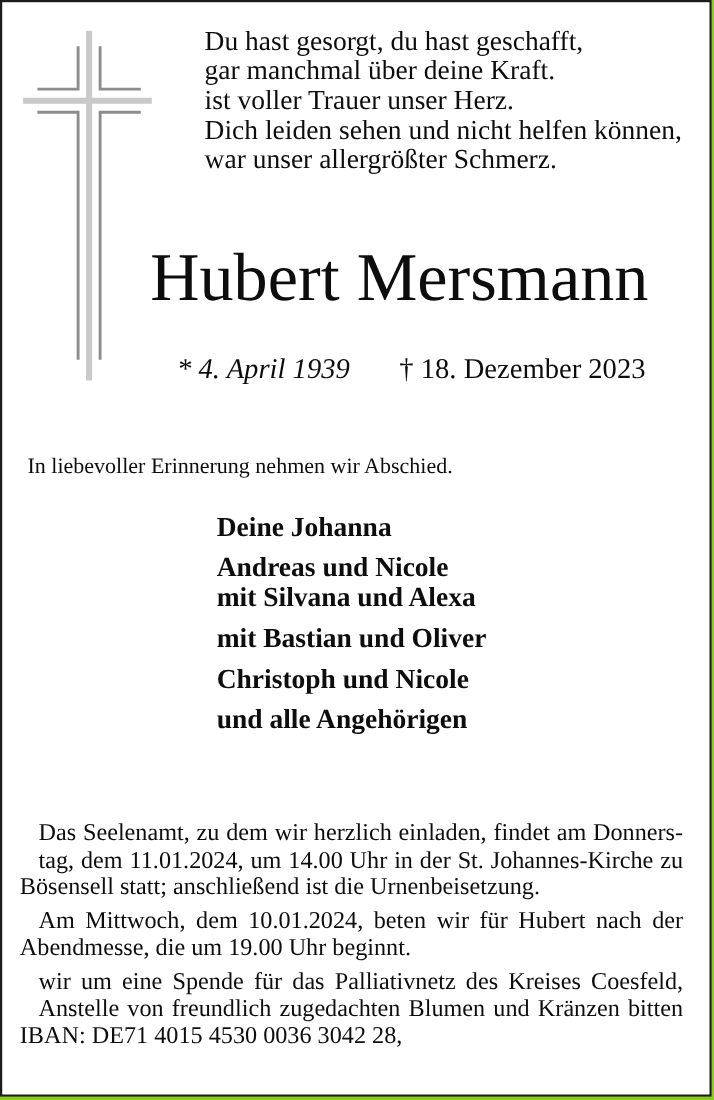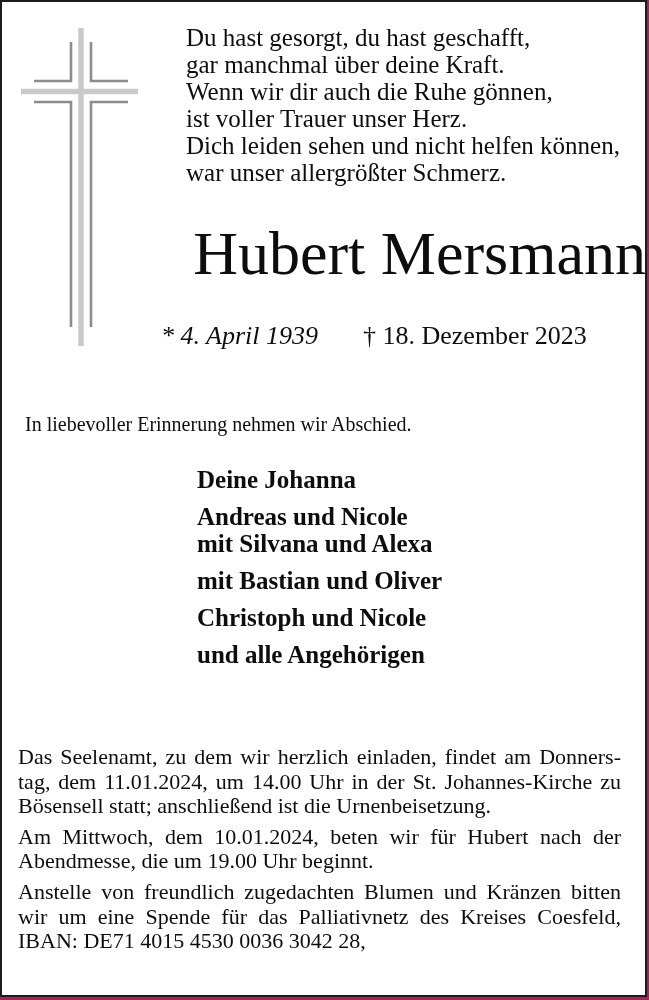--- a/index.html
+++ b/index.html
@@ -9,21 +9,21 @@
     width: 649px;
     height: 1000px;
     font-family: "Liberation Serif", serif;
     color: #0d0d0d;
     -webkit-font-smoothing: antialiased;
   }
   .page {
     position: relative;
     width: 649px;
     height: 1000px;
-    background: #be185d;
+    background: #84cc16;
     overflow: hidden;
   }
   .sheet {
     position: absolute;
     left: 0;
     top: 0;
     width: 647px;
     height: 997px;
     border: 2px solid #1c1c1c;
     box-sizing: border-box;
@@ -40,21 +40,21 @@
     top: 24px;
     font-size: 25px;
     line-height: 27px;
     white-space: nowrap;
   }
   .name {
     position: absolute;
     left: 80px;
     top: 222px;
     width: 566px;
-    text-align: right;
+    text-align: center;
     font-size: 62px;
     line-height: 62px;
     white-space: nowrap;
   }
   .dates {
     position: absolute;
     left: 0;
     top: 321px;
     width: 649px;
     font-size: 26px;
@@ -86,20 +86,21 @@
     width: 603px;
     font-size: 22px;
     line-height: 24.6px;
   }
   .paras .para { margin: 0 0 6px 0; }
   .paras .line { display: block; }
   .paras .jl {
     text-align: justify;
     text-align-last: justify;
     text-justify: inter-word;
+    margin-left: 17px;
   }
 </style>
 </head>
 <body>
 
 <div class="page">
 
   <div class="sheet"></div>
 
   <svg class="cross" width="122" height="322" viewBox="0 0 122 322">
@@ -113,21 +114,20 @@
 
     <g stroke="#c9c9c9" stroke-width="5.5" fill="none">
       <line x1="61" y1="1" x2="61" y2="319"></line>
       <line x1="1" y1="64.5" x2="118" y2="64.5"></line>
     </g>
   </svg>
 
   <div class="poem">
     <div>Du hast gesorgt, du hast geschafft,</div>
     <div>gar manchmal über deine Kraft.</div>
-    <div>Wenn wir dir auch die Ruhe gönnen,</div>
     <div>ist voller Trauer unser Herz.</div>
     <div>Dich leiden sehen und nicht helfen können,</div>
     <div>war unser allergrößter Schmerz.</div>
   </div>
 
   <div class="name">Hubert Mersmann</div>
 
   <div class="dates">
     <span class="birth">* 4. April 1939</span>
     <span class="death">† 18. Dezember 2023</span>
@@ -158,19 +158,19 @@
     <div class="para">
       <span class="line jl">Das Seelenamt, zu dem wir herzlich einladen, findet am Donners-</span>
       <span class="line jl">tag, dem 11.01.2024, um 14.00 Uhr in der St. Johannes-Kirche zu</span>
       <span class="line">Bösensell statt; anschließend ist die Urnenbeisetzung.</span>
     </div>
     <div class="para">
       <span class="line jl">Am Mittwoch, dem 10.01.2024, beten wir für Hubert nach der</span>
       <span class="line">Abendmesse, die um 19.00 Uhr beginnt.</span>
     </div>
     <div class="para">
+      <span class="line jl">wir um eine Spende für das Palliativnetz des Kreises Coesfeld,</span>
       <span class="line jl">Anstelle von freundlich zugedachten Blumen und Kränzen bitten</span>
-      <span class="line jl">wir um eine Spende für das Palliativnetz des Kreises Coesfeld,</span>
       <span class="line">IBAN: DE71 4015 4530 0036 3042 28,</span>
     </div>
   </div>
 
 </div>
 
 </body></html>

